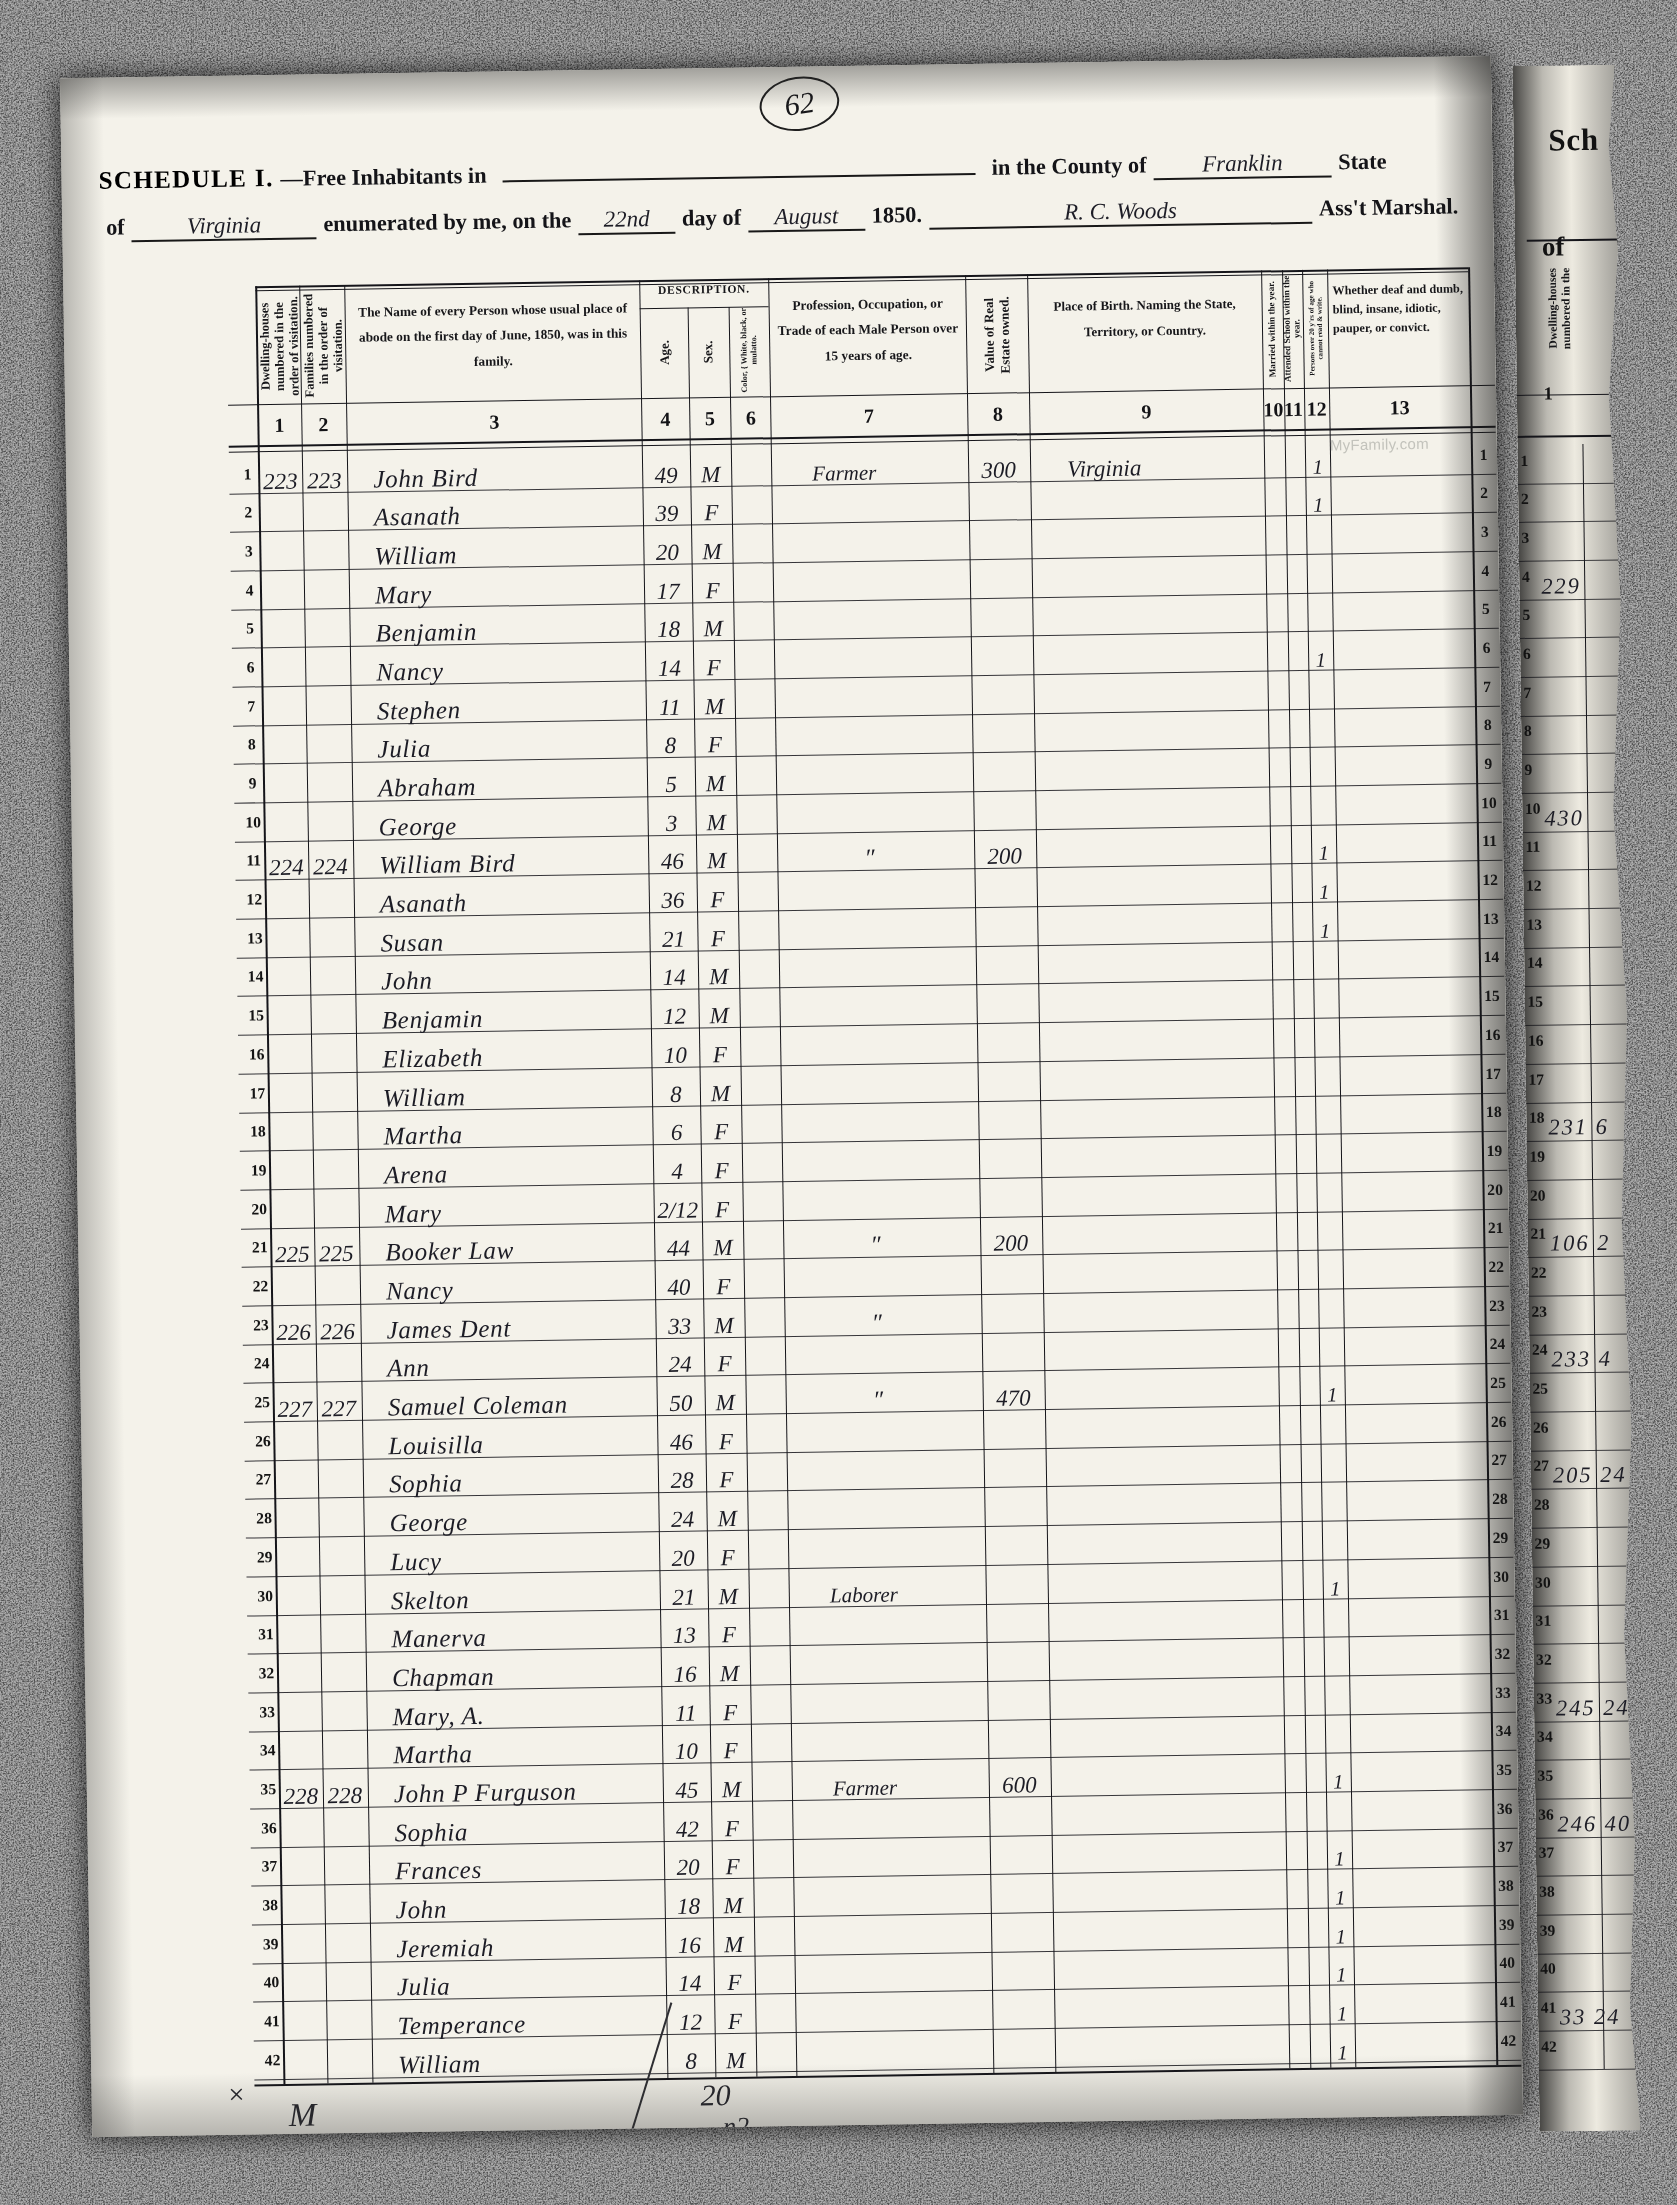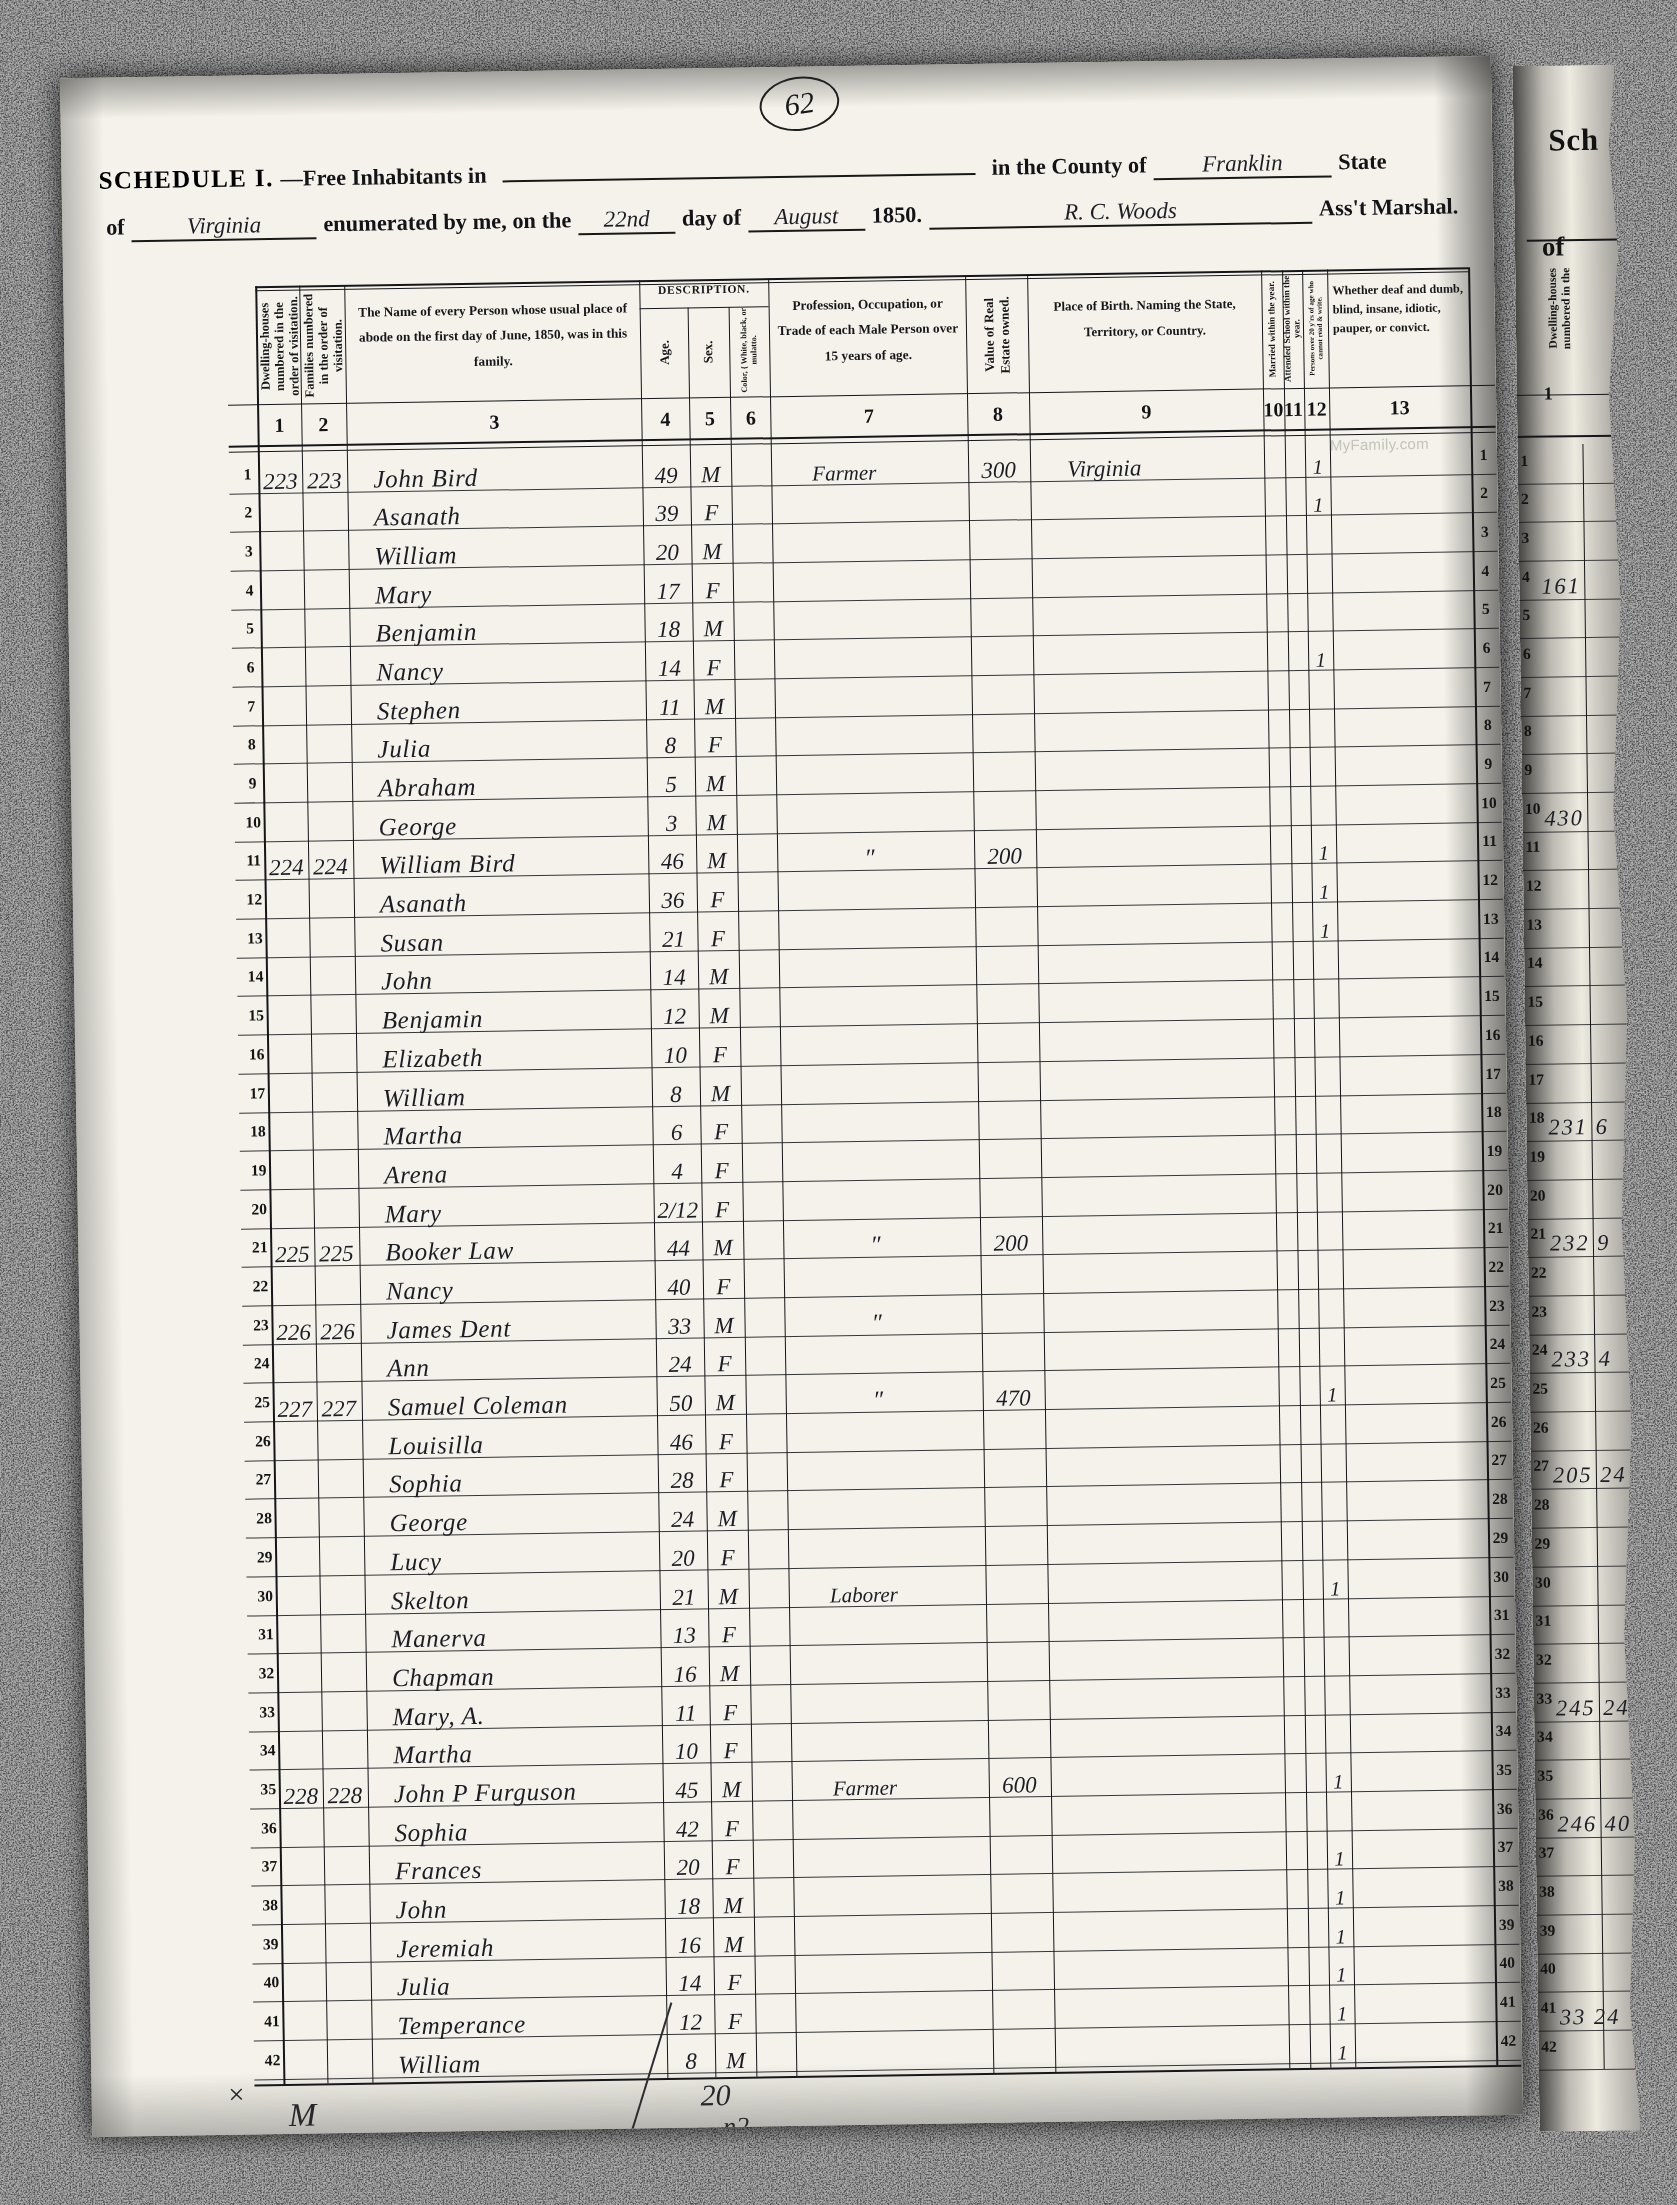--- a/index.html
+++ b/index.html
@@ -557,21 +557,21 @@
           <span class="sl-num">1</span>
         </div>
         <div class="sl-row" style="top: 417px;">
           <span class="sl-num">2</span>
         </div>
         <div class="sl-row" style="top: 456px;">
           <span class="sl-num">3</span>
         </div>
         <div class="sl-row" style="top: 495px;">
           <span class="sl-num">4</span>
-          <span class="sl-entry">161</span>
+          <span class="sl-entry">229</span>
         </div>
         <div class="sl-row" style="top: 533px;">
           <span class="sl-num">5</span>
         </div>
         <div class="sl-row" style="top: 572px;">
           <span class="sl-num">6</span>
         </div>
         <div class="sl-row" style="top: 611px;">
           <span class="sl-num">7</span>
         </div>
@@ -611,21 +611,21 @@
           <span class="sl-entry">231  6</span>
         </div>
         <div class="sl-row" style="top: 1075px;">
           <span class="sl-num">19</span>
         </div>
         <div class="sl-row" style="top: 1114px;">
           <span class="sl-num">20</span>
         </div>
         <div class="sl-row" style="top: 1152px;">
           <span class="sl-num">21</span>
-          <span class="sl-entry">232  9</span>
+          <span class="sl-entry">106  2</span>
         </div>
         <div class="sl-row" style="top: 1191px;">
           <span class="sl-num">22</span>
         </div>
         <div class="sl-row" style="top: 1230px;">
           <span class="sl-num">23</span>
         </div>
         <div class="sl-row" style="top: 1268px;">
           <span class="sl-num">24</span>
           <span class="sl-entry">233  4</span>

